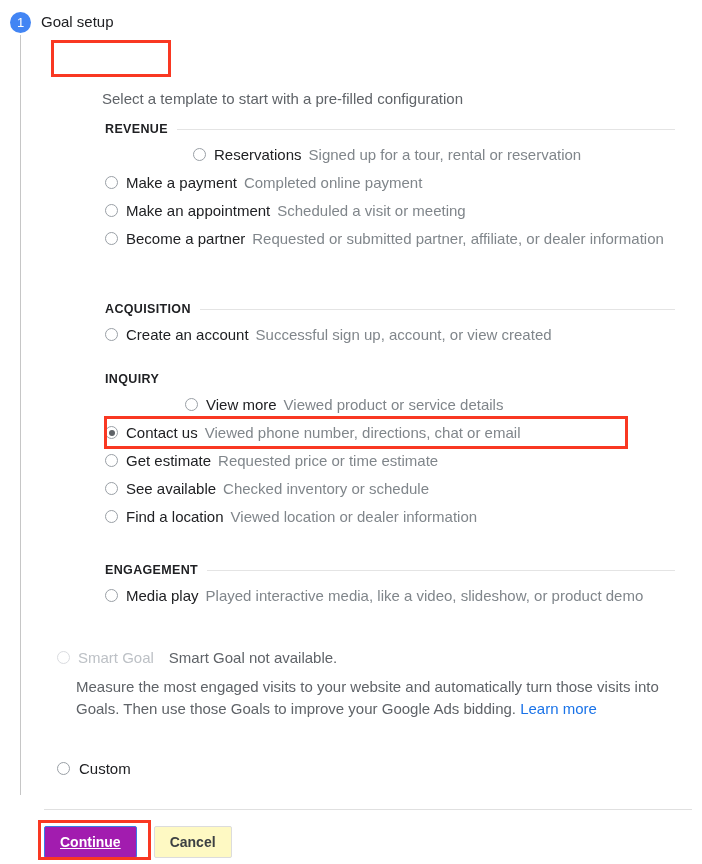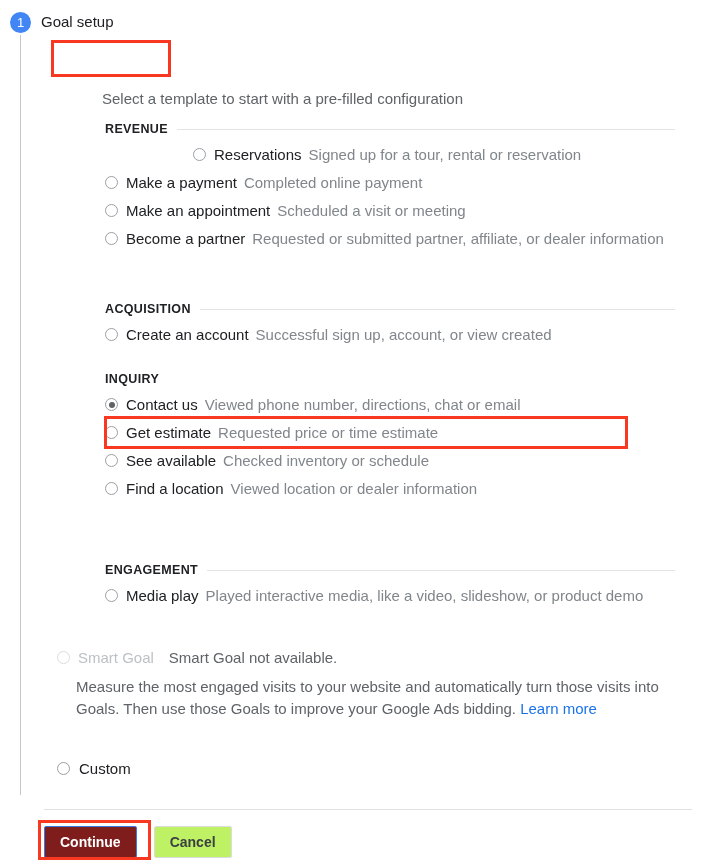--- a/index.html
+++ b/index.html
@@ -233,26 +233,27 @@
     font-family: "Liberation Sans", sans-serif;
     font-size: 14px;
     font-weight: bold;
     padding: 7px 15px;
     border-radius: 2px;
     border: 1px solid transparent;
     cursor: pointer;
     line-height: 16px;
   }
   .btn-primary {
-    background: #7f1d1d;
+    background: #a21caf;
     color: #ffffff;
     border-color: #3b78e7;
+    text-decoration: underline;
   }
   .btn-secondary {
-    background: #bef264;
+    background: #fef9c3;
     color: #3c4043;
     border-color: #dcdcdc;
   }
 </style>
 </head>
 <body>
 
 <div class="step-wrap">
 
   <div class="step-badge">1</div>
@@ -293,20 +294,24 @@
         </div>
         <div class="opt">
           <span class="radio"></span>
           <span class="txt"><span class="lbl">Create an account</span><span class="desc">Successful sign up, account, or view created</span></span>
         </div>
       </div>
       <div class="section" style="top: 372px;">
         <div class="sec-head norule">
           <span>INQUIRY</span>
         </div>
+        <div class="opt indent2">
+          <span class="radio"></span>
+          <span class="txt"><span class="lbl">View more</span><span class="desc">Viewed product or service details</span></span>
+        </div>
         <div class="opt">
           <span class="radio checked"></span>
           <span class="txt"><span class="lbl">Contact us</span><span class="desc">Viewed phone number, directions, chat or email</span></span>
         </div>
         <div class="opt">
           <span class="radio"></span>
           <span class="txt"><span class="lbl">Get estimate</span><span class="desc">Requested price or time estimate</span></span>
         </div>
         <div class="opt">
           <span class="radio"></span>

